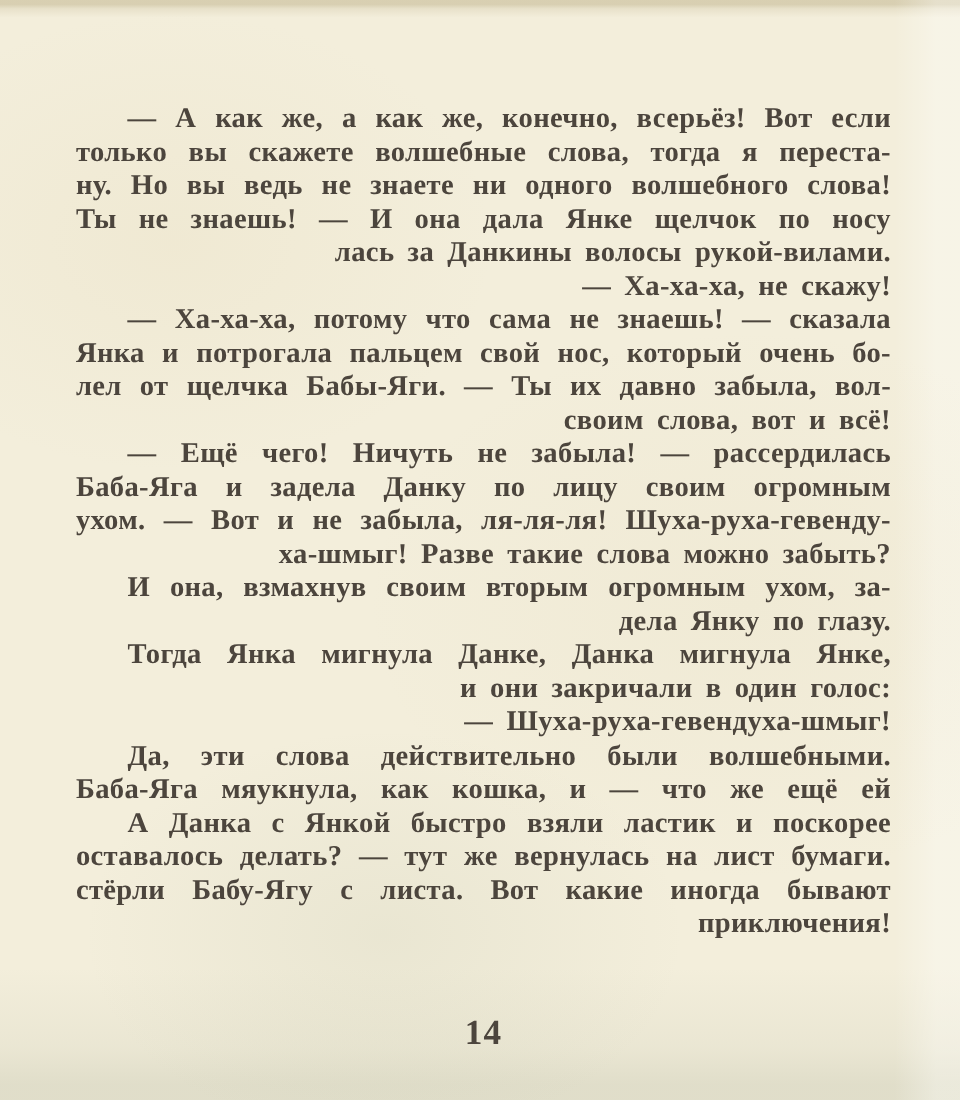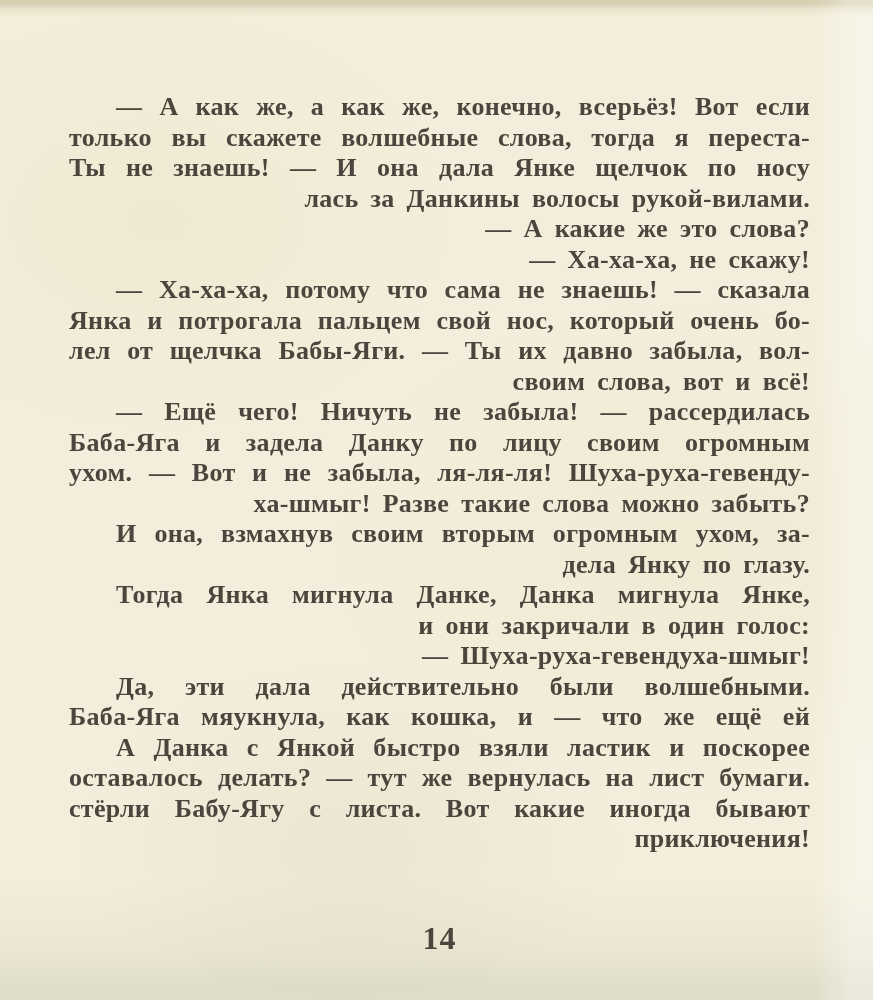--- a/index.html
+++ b/index.html
@@ -63,38 +63,38 @@
     color: #4c453d;
   }
 </style>
 </head>
 <body>
 
 <div class="paper">
   <div class="text-column">
     <div class="line jst ind">— А как же, а как же, конечно, всерьёз! Вот если</div>
     <div class="line jst">только вы скажете волшебные слова, тогда я переста-</div>
+    <div class="line jst">ну. Но вы ведь не знаете ни одного волшебного слова!</div>
     <div class="line jst">Ты не знаешь! — И она дала Янке щелчок по носу</div>
     <div class="line">лась за Данкины волосы рукой-вилами.</div>
-    <div class="line ind">— А какие же это слова?</div>
     <div class="line ind">— Ха-ха-ха, не скажу!</div>
     <div class="line jst ind">— Ха-ха-ха, потому что сама не знаешь! — сказала</div>
     <div class="line jst">Янка и потрогала пальцем свой нос, который очень бо-</div>
     <div class="line jst">лел от щелчка Бабы-Яги. — Ты их давно забыла, вол-</div>
     <div class="line">своим слова, вот и всё!</div>
     <div class="line jst ind">— Ещё чего! Ничуть не забыла! — рассердилась</div>
     <div class="line jst">Баба-Яга и задела Данку по лицу своим огромным</div>
     <div class="line jst">ухом. — Вот и не забыла, ля-ля-ля! Шуха-руха-гевенду-</div>
     <div class="line">ха-шмыг! Разве такие слова можно забыть?</div>
     <div class="line jst ind">И она, взмахнув своим вторым огромным ухом, за-</div>
     <div class="line">дела Янку по глазу.</div>
     <div class="line jst ind">Тогда Янка мигнула Данке, Данка мигнула Янке,</div>
     <div class="line">и они закричали в один голос:</div>
     <div class="line ind">— Шуха-руха-гевендуха-шмыг!</div>
-    <div class="line jst ind">Да, эти дала действительно были волшебными.</div>
+    <div class="line jst ind">Да, эти слова действительно были волшебными.</div>
     <div class="line jst">Баба-Яга мяукнула, как кошка, и — что же ещё ей</div>
     <div class="line jst ind">А Данка с Янкой быстро взяли ластик и поскорее</div>
     <div class="line jst">оставалось делать? — тут же вернулась на лист бумаги.</div>
     <div class="line jst">стёрли Бабу-Ягу с листа. Вот какие иногда бывают</div>
     <div class="line">приключения!</div>
   </div>
 
   <div class="page-number">14</div>
 </div>
 

